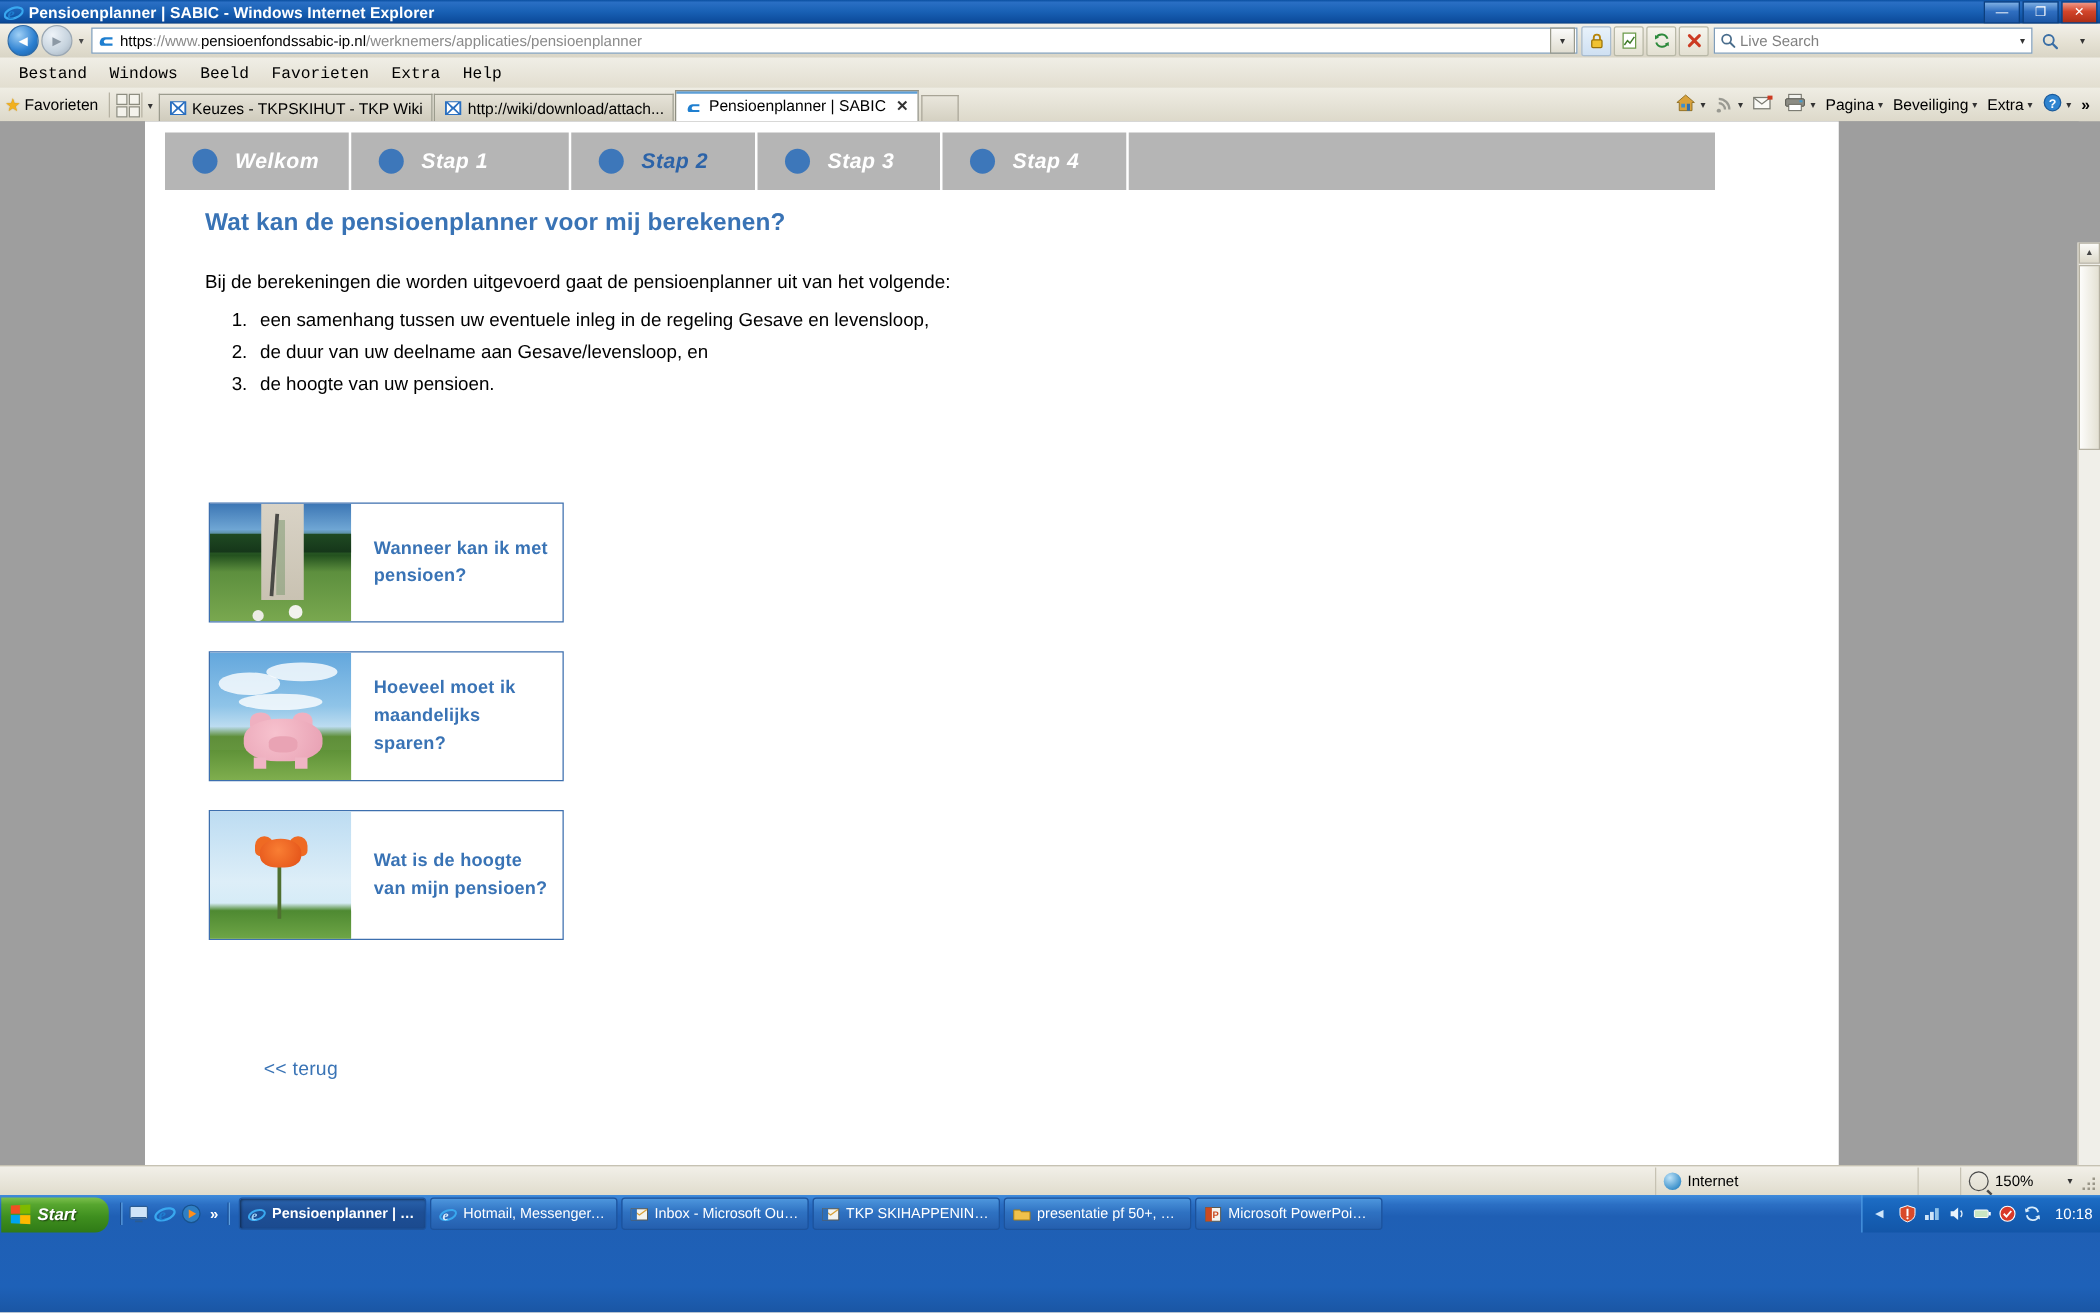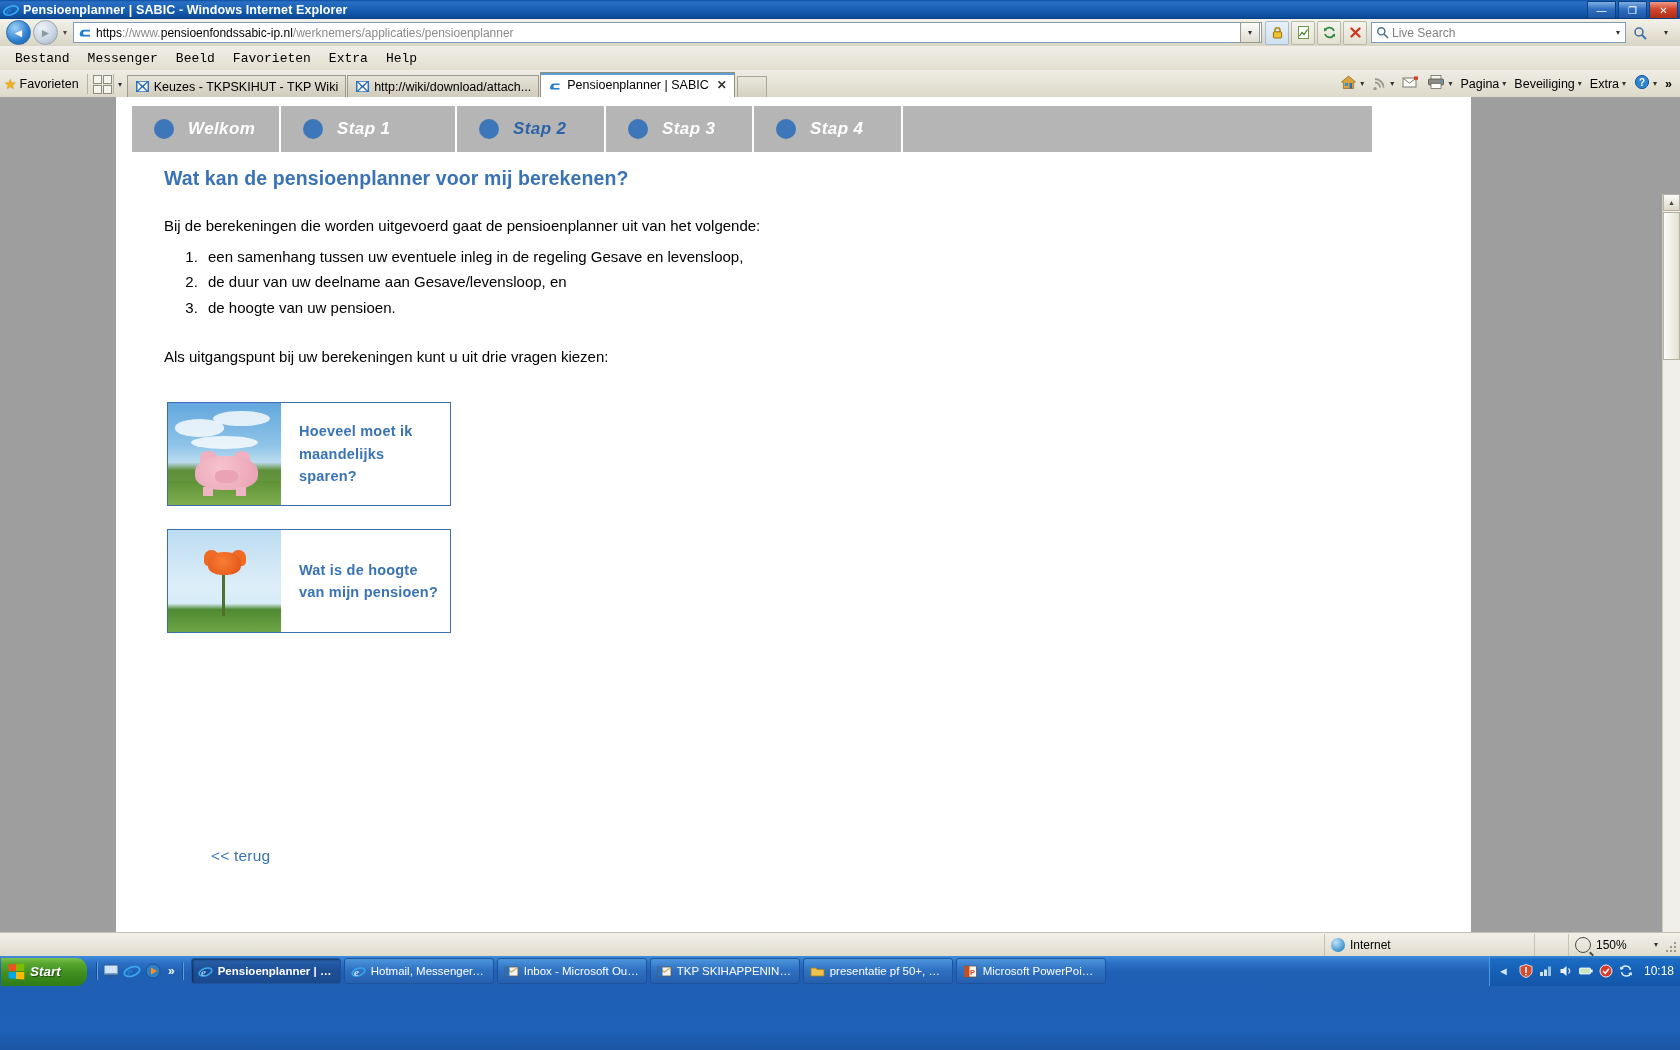--- a/index.html
+++ b/index.html
@@ -341,21 +341,21 @@
         <path d="M9 9 L12.5 12.5" stroke="#3a6ea5" stroke-width="1.8" stroke-linecap="round"></path>
       </svg>
     </div>
     <div class="tbtn">
         <span style="font-size:8px;color:#333">▾</span>
       </div>
   </div>
 
   <div class="menubar">
     <div class="menuitem">Bestand</div>
-    <div class="menuitem">Messenger</div>
+    <div class="menuitem">Windows</div>
     <div class="menuitem">Beeld</div>
     <div class="menuitem">Favorieten</div>
     <div class="menuitem">Extra</div>
     <div class="menuitem">Help</div>
   </div>
 
   <div class="tabbar">
     <div class="favbtn">
       <span class="favstar">★</span>
       <span class="favlabel">Favorieten</span>
@@ -495,24 +495,36 @@
       </div>
 
       <div class="content">
         <h1 class="pagetitle">Wat kan de pensioenplanner voor mij berekenen?</h1>
         <p class="intro">Bij de berekeningen die worden uitgevoerd gaat de pensioenplanner uit van het volgende:</p>
         <ol class="factors">
           <li>een samenhang tussen uw eventuele inleg in de regeling Gesave en levensloop,</li>
           <li>de duur van uw deelname aan Gesave/levensloop, en</li>
           <li>de hoogte van uw pensioen.</li>
         </ol>
-        <p class="subintro">Als uitgangspunt bij uw berekeningen kunt u uit drie vragen kiezen:</p>
       </div>
 
       <div class="cards">
+        <div class="card h1c">
+          <div class="thumb">
+            <div class="golf">
+              <div class="trees"></div>
+              <div class="legs"></div>
+              <div class="gap"></div>
+              <div class="club"></div>
+              <div class="ball"></div>
+              <div class="ball2"></div>
+            </div>
+          </div>
+          <div class="txt">Wanneer kan ik met pensioen?</div>
+        </div>
 
         <div class="card h2c">
           <div class="thumb">
             <div class="piggy">
               <div class="cloud c1"></div>
                 <div class="cloud c2"></div>
                 <div class="cloud c3"></div>
               <div class="grass"></div>
               <div class="ear l"></div>
                 <div class="ear r"></div>

